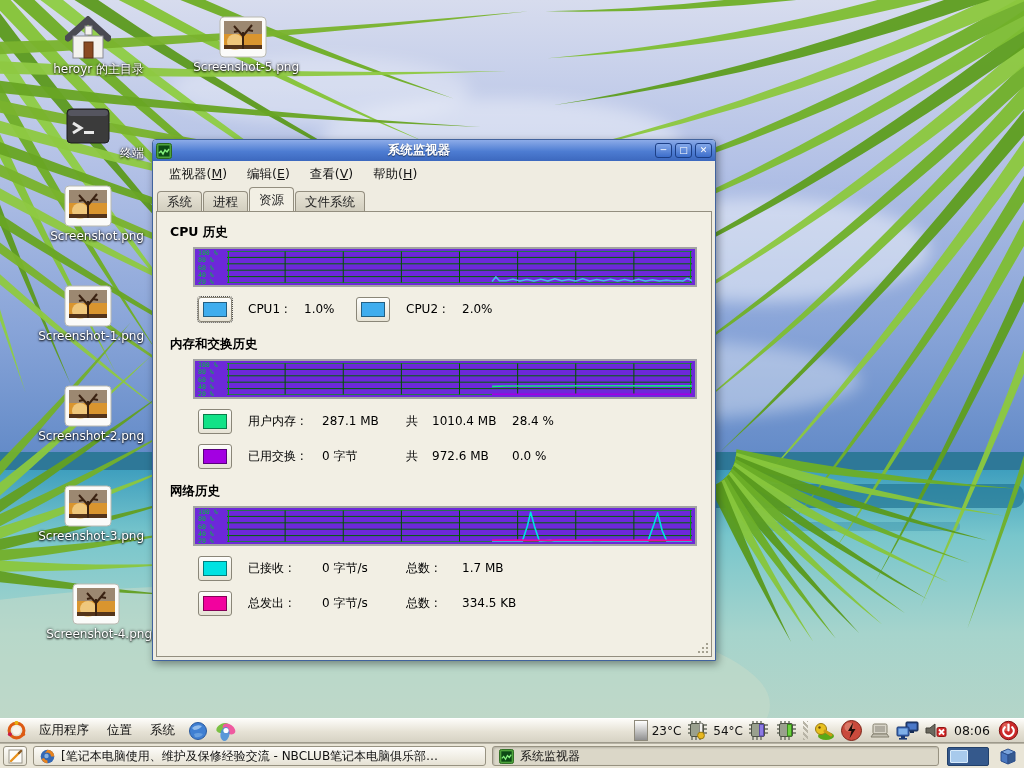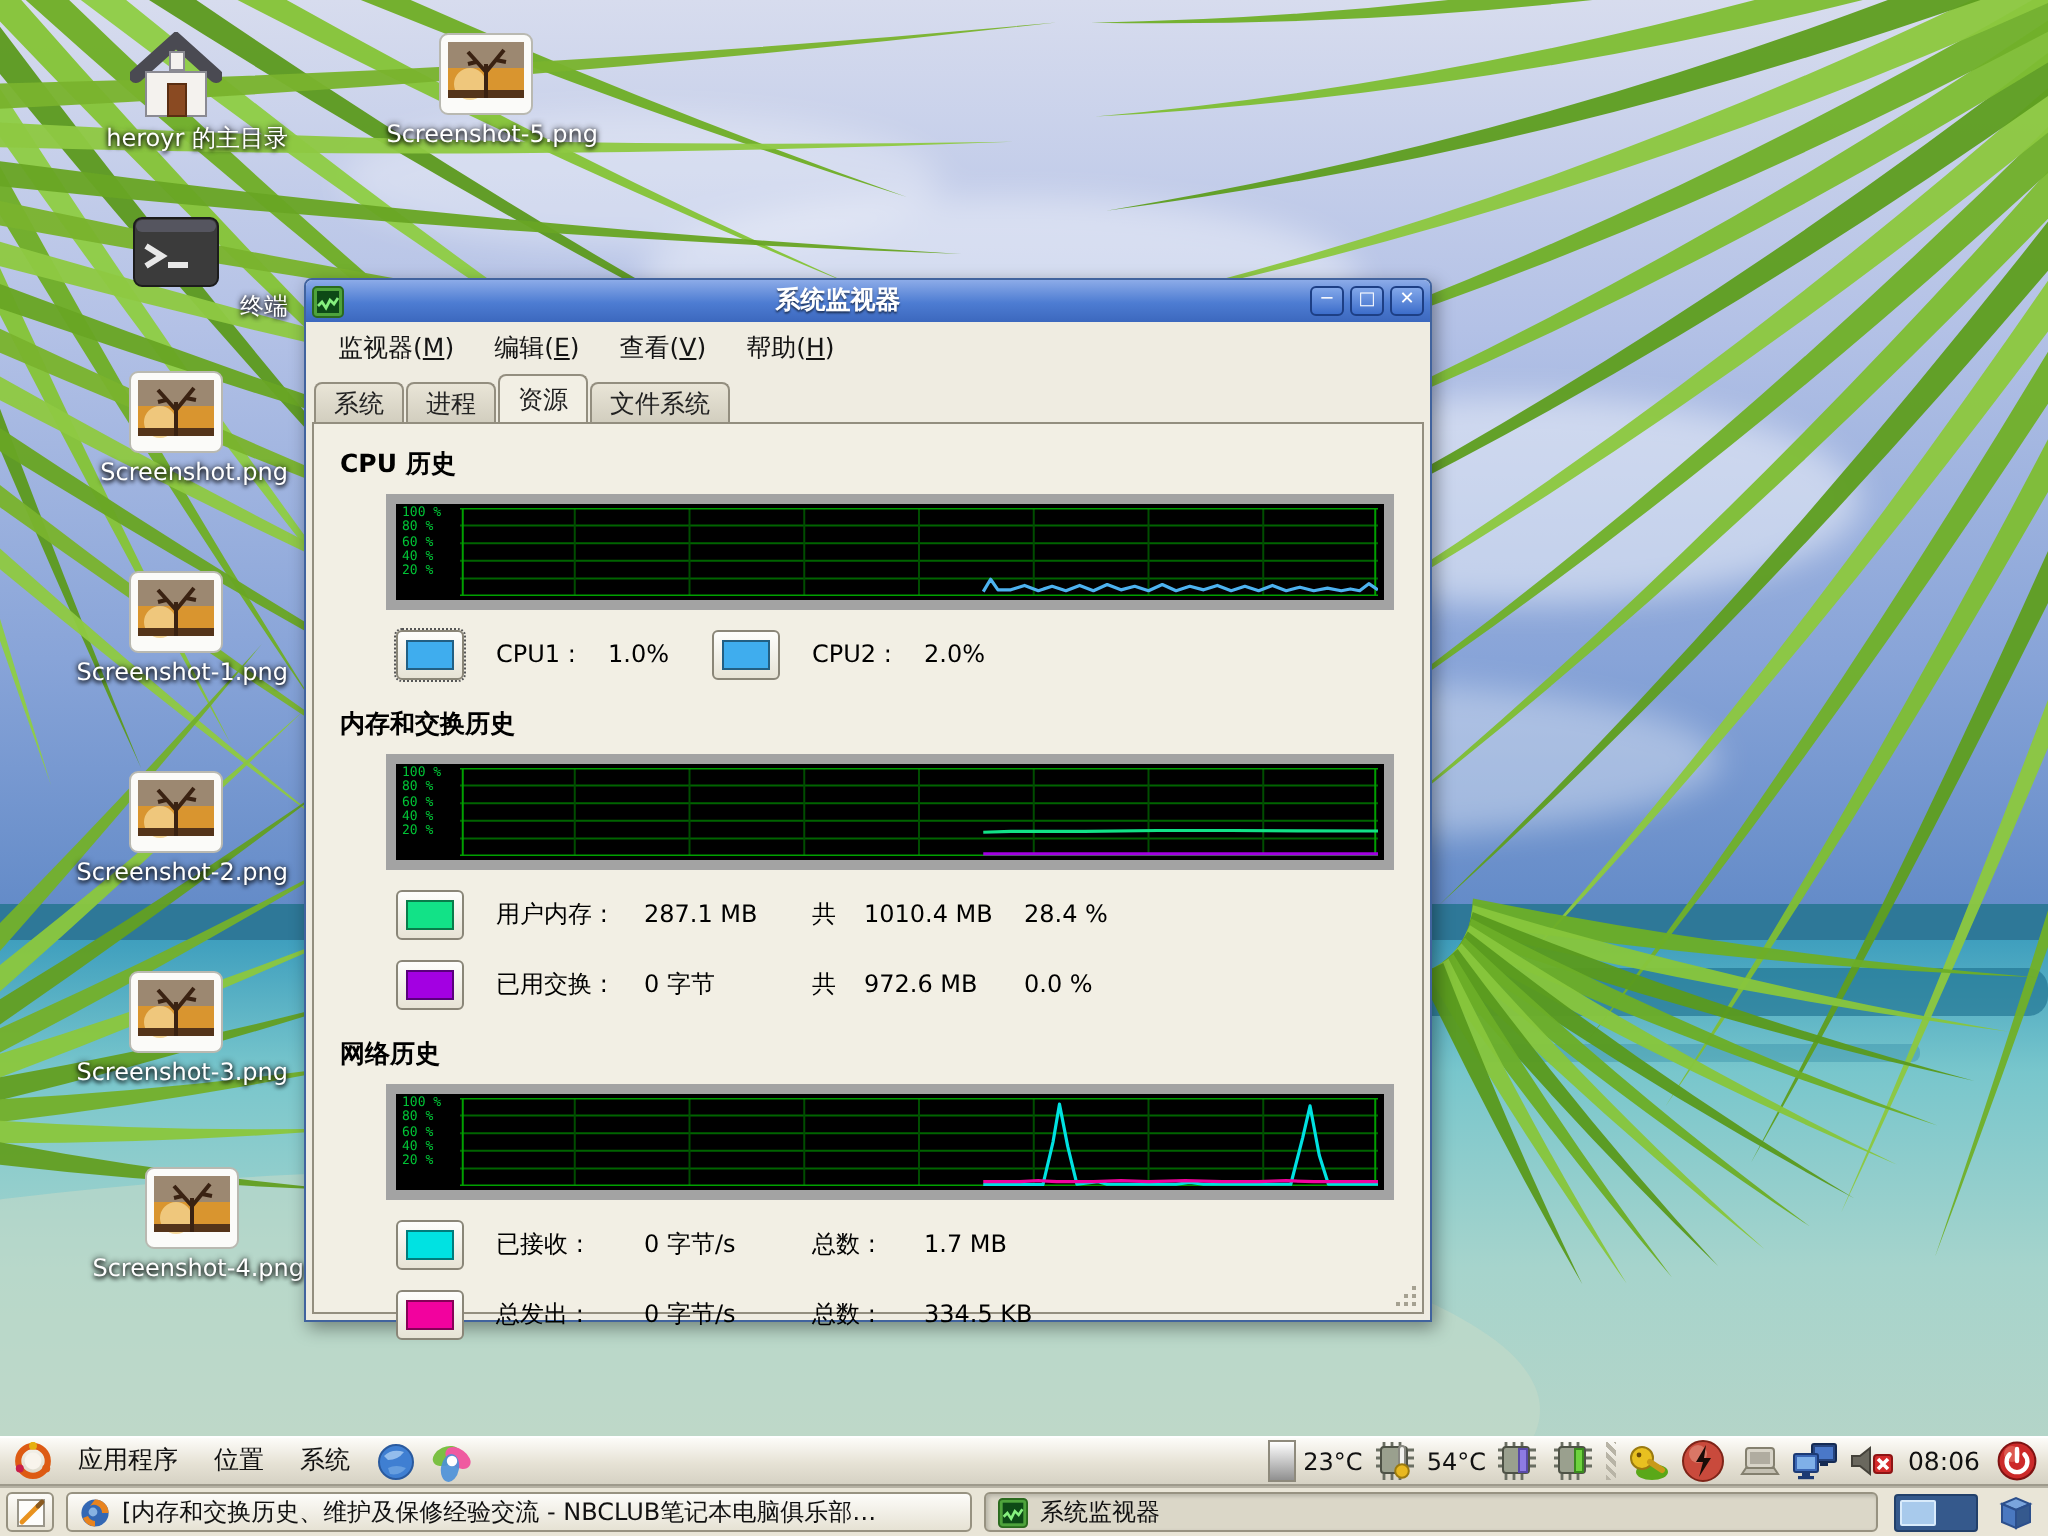--- a/index.html
+++ b/index.html
@@ -19,21 +19,21 @@
 .tb-btn{width:17px;height:15px;margin-left:3px;border:1px solid #1d3f85;border-radius:3px;background:linear-gradient(#83a8ea,#3c6dca);color:#fff;font-size:9px;line-height:13px;text-align:center;font-weight:bold;cursor:default}
 .menubar{display:flex;gap:4px;padding:2px 8px;height:26px;align-items:center;background:#efece1}
 .menu-item{padding:3px 8px;font-size:12.5px;color:#141414;white-space:nowrap}
 .menu-item u{text-decoration:underline}
 .tabstrip{display:flex;align-items:flex-end;padding:0 4px;height:24px}
 .tab{padding:0 9px;font-size:12.5px;line-height:19px;height:20px;background:linear-gradient(#e9e5d7,#d2cebf);border:1px solid #938e7f;border-bottom:none;border-radius:4px 4px 0 0;margin-right:1px;color:#222;white-space:nowrap}
 .tab.active{background:#f2efe4;height:24px;line-height:23px;position:relative;z-index:2}
 .page{position:absolute;left:3px;right:3px;top:71px;bottom:3px;background:#f2efe4;border:1px solid #938e7f}
 .sec-title{font-weight:bold;font-size:12.5px;color:#000;margin:14px 0 6px 13px}
 .sec-title.first{margin-top:12px}
-.chart{position:relative;height:58px;background:#000000;margin:0 14px 0 36px;border:5px solid #a3a3a3}
+.chart{position:relative;height:40px;background:#6d28d9;margin:0 14px 0 36px;border:2px solid #a3a3a3}
 .yaxis{position:absolute;left:3px;top:1px;width:29px;color:#00c435;font-size:6.5px;line-height:7.3px;font-family:"DejaVu Sans Mono","Liberation Mono",monospace;white-space:nowrap}
 .yaxis span{display:block}
 .plot-wrap{position:absolute;left:32px;right:3px;top:2px;bottom:2px}
 .plot-wrap svg{width:100%;height:100%;display:block}
 .lg-row{display:flex;align-items:center;margin:9px 0 0 41px;height:26px}
 .swatch{width:34px;height:25px;border:1px solid #8a8678;border-radius:3px;background:linear-gradient(#fefefc,#e7e3d5);position:relative;flex:none}
 .swatch.focused{outline:1px dotted #555}
 .swatch i{position:absolute;left:4px;right:4px;top:4px;bottom:4px;border:1px solid rgba(0,0,0,.45);display:block}
 .lg-label{margin-left:16px;width:74px;color:#000}
 .lg-label.small{width:56px}
@@ -570,21 +570,21 @@
         <path d="M11 4 L13 2" stroke="#8a5a20" stroke-width="2.4" stroke-linecap="round"></path>
       </svg>
     </span>
     <span class="task" id="task1">
       <svg width="15" height="15" viewBox="0 0 15 15" style="flex:none">
         <circle cx="7.5" cy="7.5" r="6.8" fill="#3468b4"></circle>
         <path d="M7.5 0.7 A6.8 6.8 0 0 1 14.3 7.5 L11 7.5 A4 4 0 0 0 5 4 Z" fill="#e8831e"></path>
         <path d="M1.5 10 A6.8 6.8 0 0 0 7.5 14.3 L7.5 11.5 A4 4 0 0 1 4 9 Z" fill="#e8831e"></path>
         <circle cx="6.5" cy="7" r="2.2" fill="#9cc4ee" opacity="0.8"></circle>
       </svg>
-      <span class="t-label">[内存和交换历史、维护及保修经验交流 - NBCLUB笔记本电脑俱乐部…</span>
+      <span class="t-label">[笔记本电脑使用、维护及保修经验交流 - NBCLUB笔记本电脑俱乐部…</span>
     </span>
     <span class="task active" id="task2">
       <svg width="15" height="15" viewBox="0 0 16 16" style="flex:none">
         <rect x="0.5" y="0.5" width="15" height="15" rx="2" fill="#4ea33c" stroke="#2a6a1e"></rect>
         <rect x="2.5" y="2.5" width="11" height="11" fill="#0d4a16"></rect>
         <polyline points="3,10 5,8 7,11 9,7 11,9 13,6" fill="none" stroke="#86f07e" stroke-width="1.4"></polyline>
       </svg>
       <span class="t-label">系统监视器</span>
     </span>
     <span class="ws">

